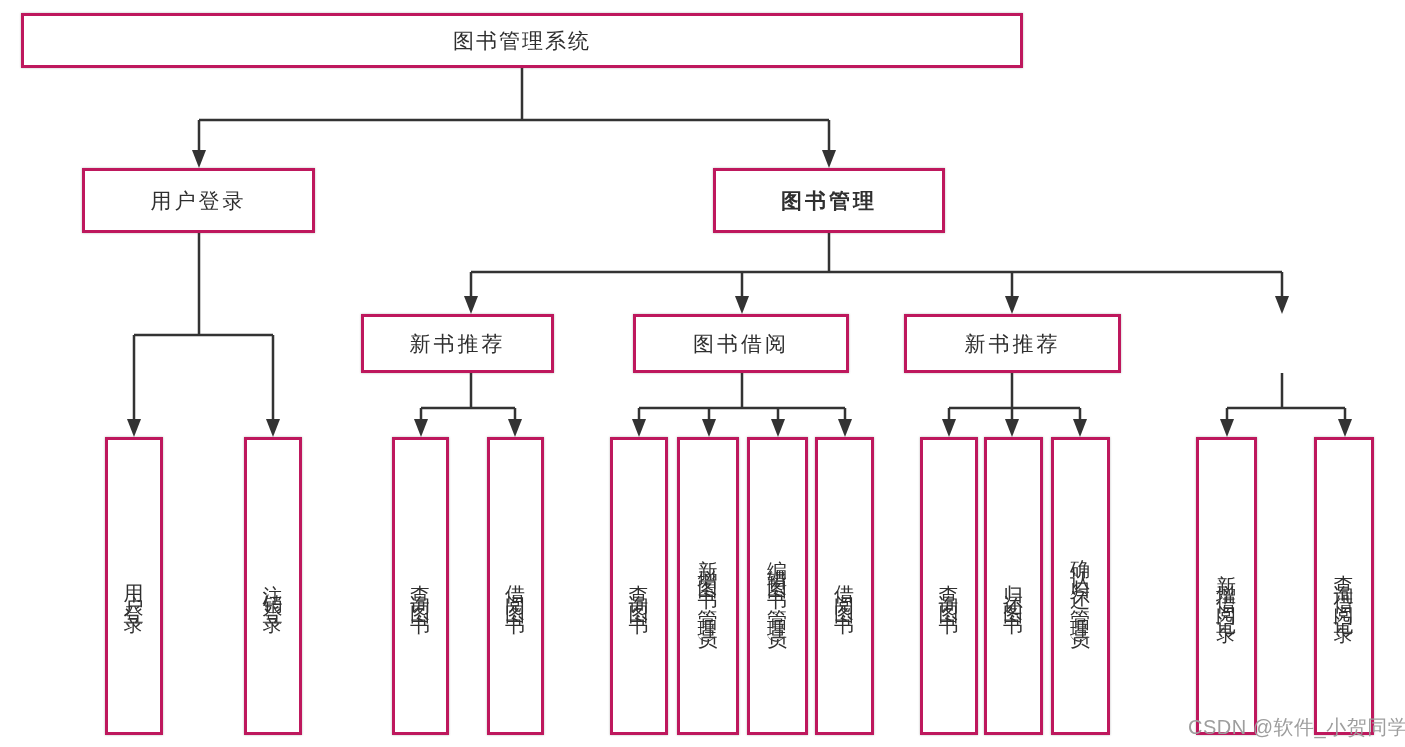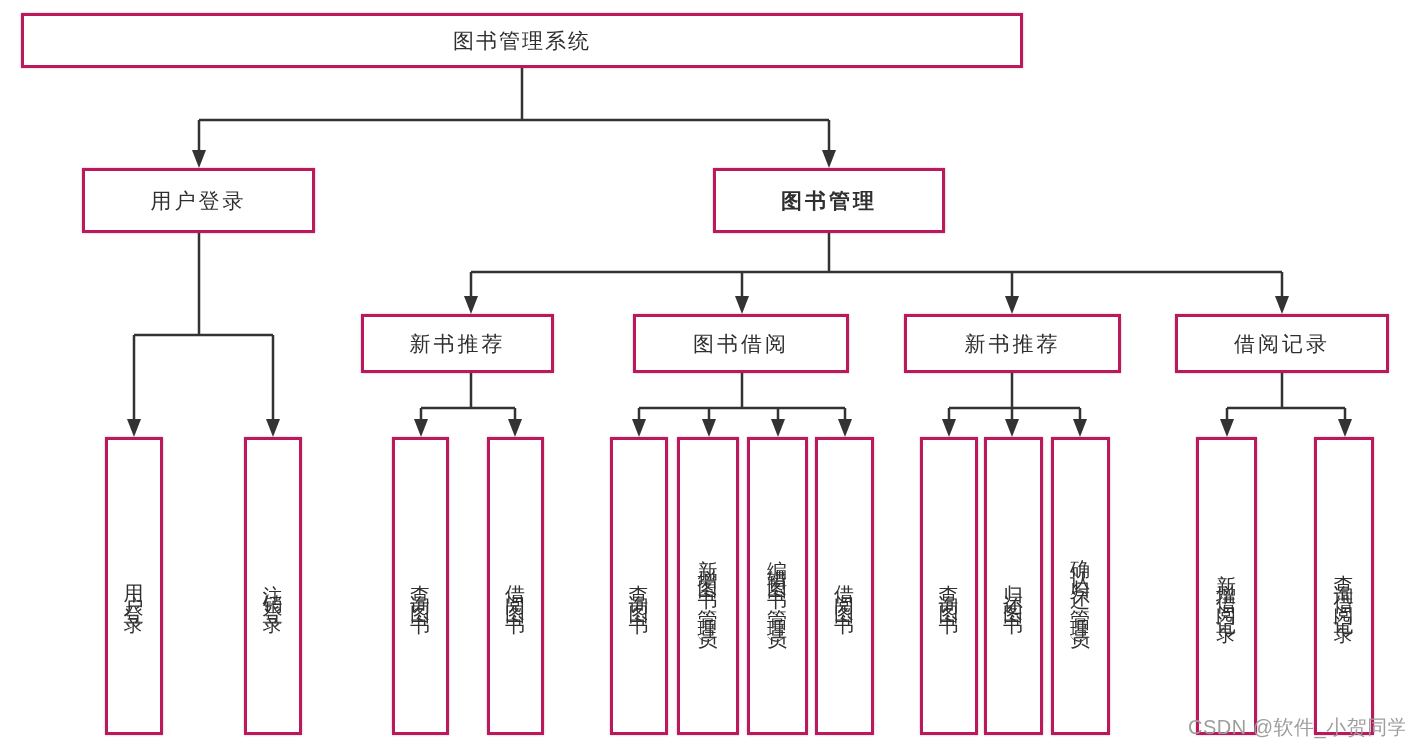--- a/index.html
+++ b/index.html
@@ -112,23 +112,20 @@
 
   <div class="box" style="left:361px; top:314px; width:193px; height:59px;">
     <span class="hlabel">新书推荐</span>
   </div>
   <div class="box" style="left:633px; top:314px; width:216px; height:59px;">
     <span class="hlabel">图书借阅</span>
   </div>
   <div class="box" style="left:904px; top:314px; width:217px; height:59px;">
     <span class="hlabel">新书推荐</span>
   </div>
-  <div class="box" style="left:1175px; top:314px; width:214px; height:59px;">
-    <span class="hlabel">借阅记录</span>
-  </div>
 
   <div class="box vbox" style="left:105px; top:437px; width:58px; height:298px;">用户登录</div>
   <div class="box vbox" style="left:244px; top:437px; width:58px; height:298px;">注销登录</div>
 
   <div class="box vbox" style="left:392px; top:437px; width:57px; height:298px;">查询图书</div>
   <div class="box vbox" style="left:487px; top:437px; width:57px; height:298px;">借阅图书</div>
 
   <div class="box vbox" style="left:610px; top:437px; width:58px; height:298px;">查询图书</div>
   <div class="box vbox" style="left:677px; top:437px; width:62px; height:298px;">新增图书（管理员）</div>
   <div class="box vbox" style="left:747px; top:437px; width:61px; height:298px;">编辑图书（管理员）</div>

